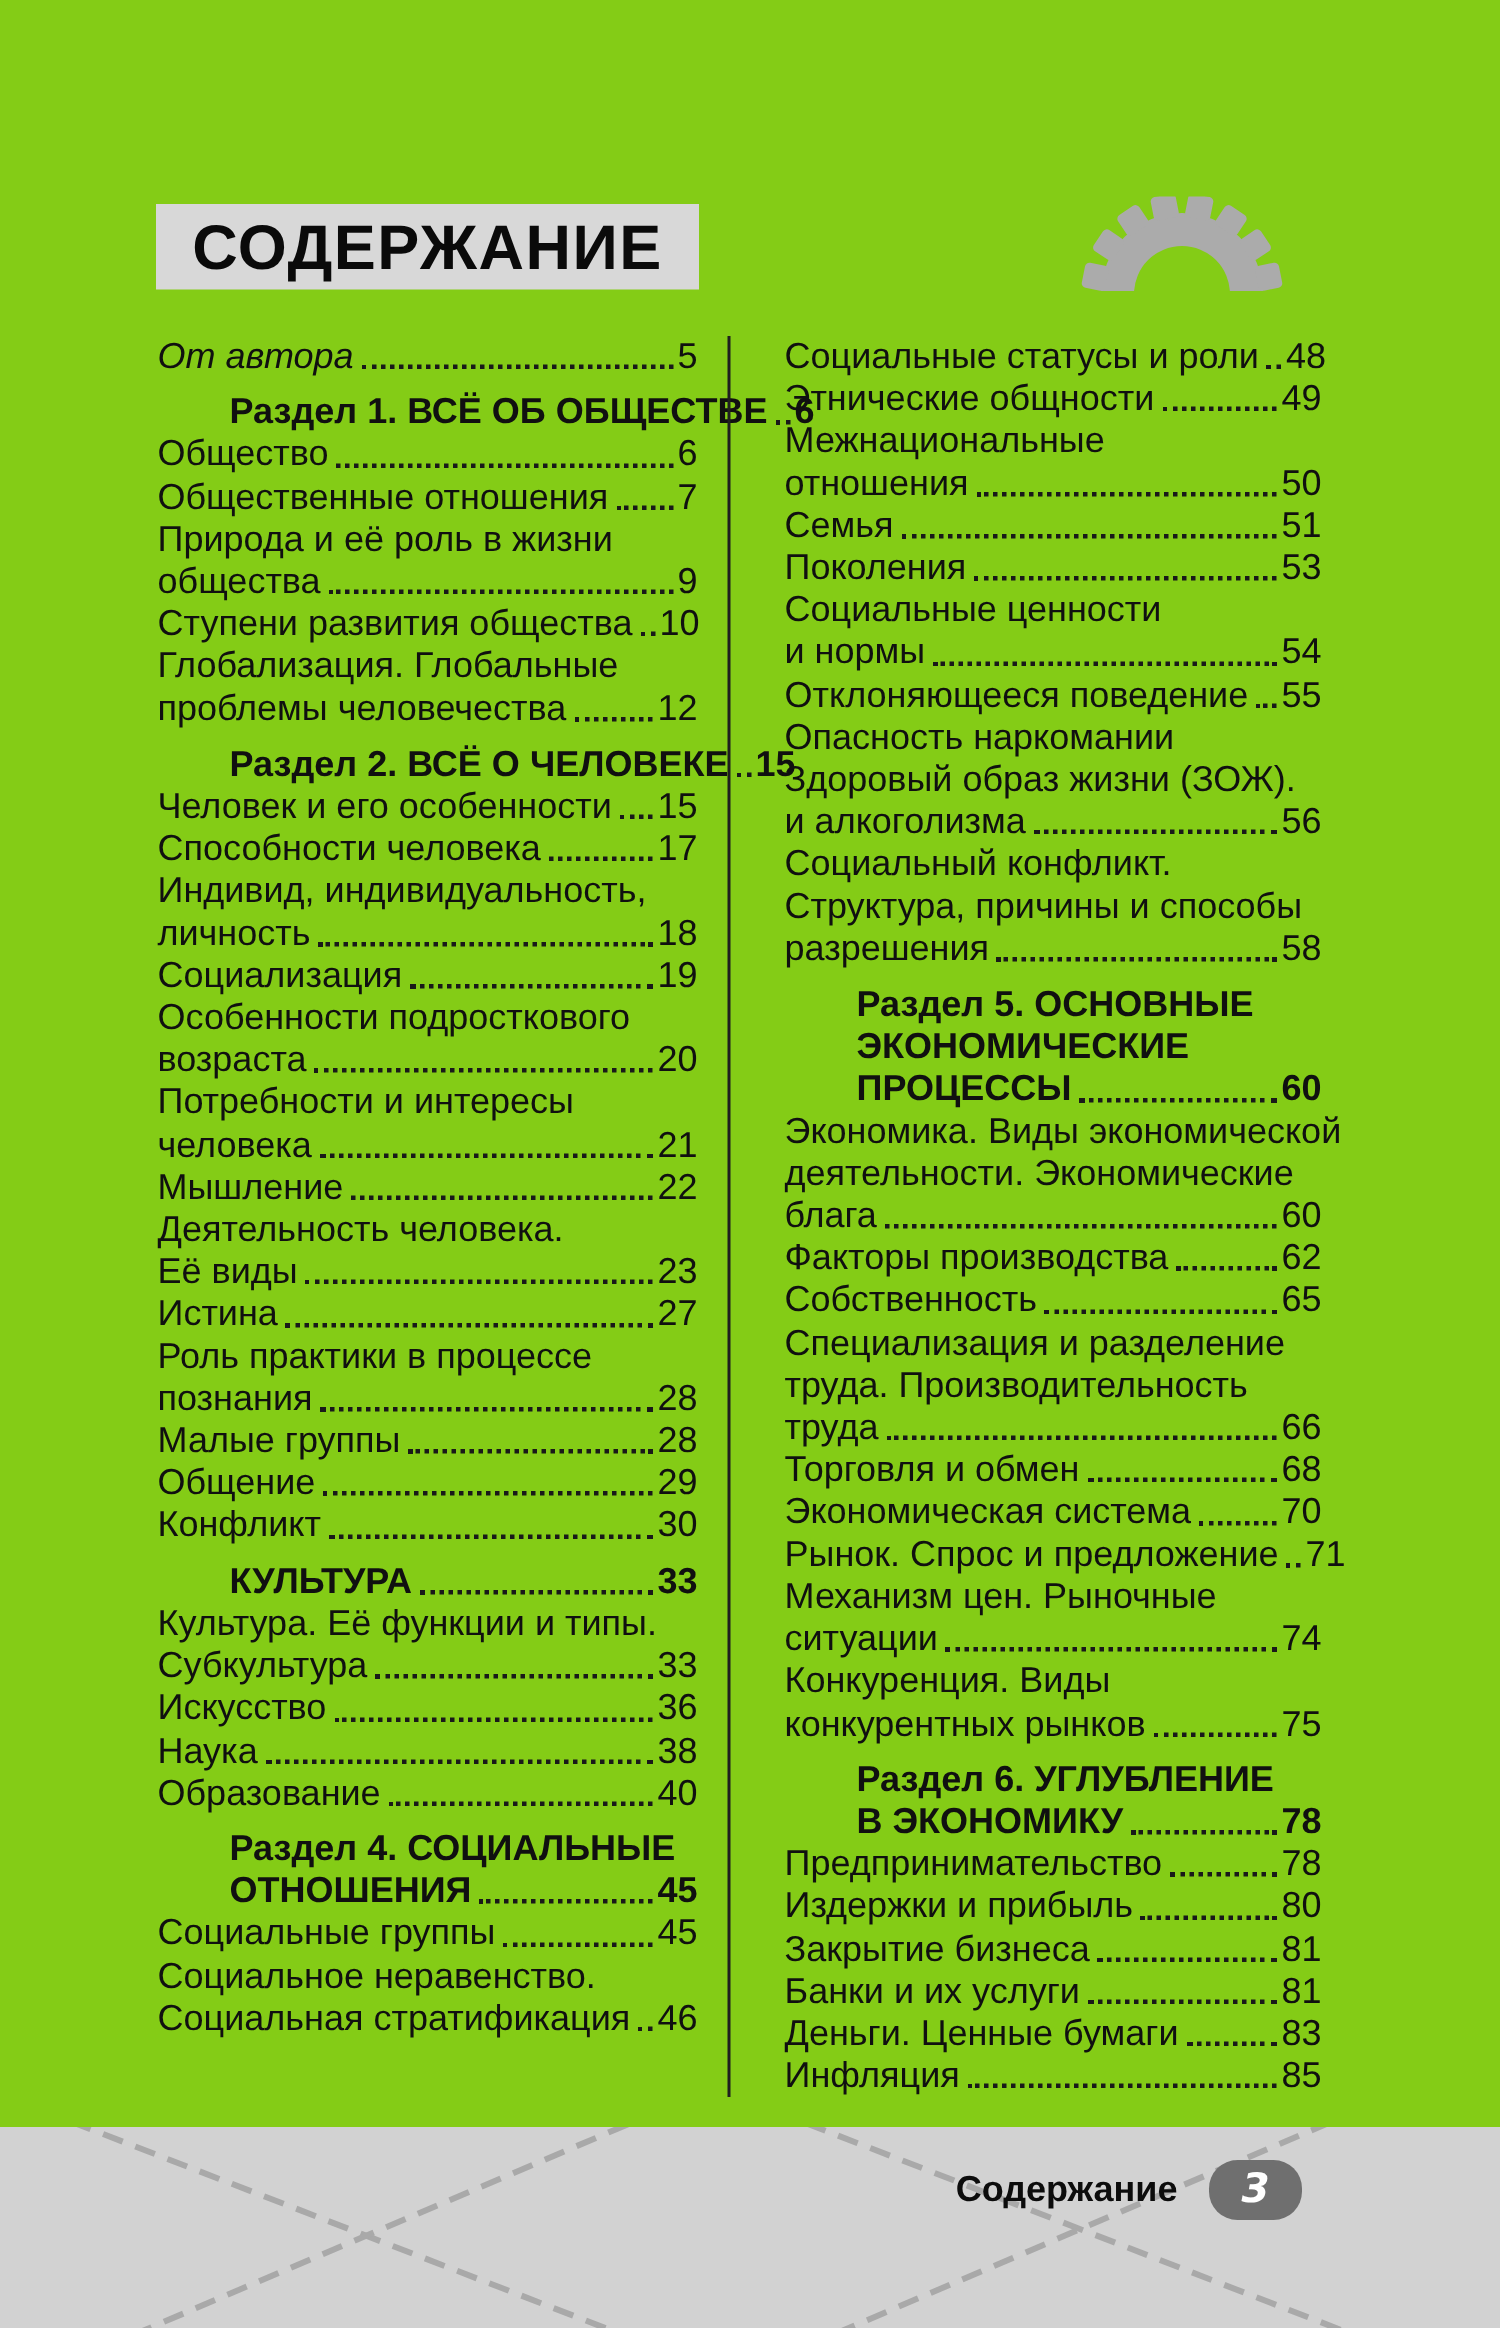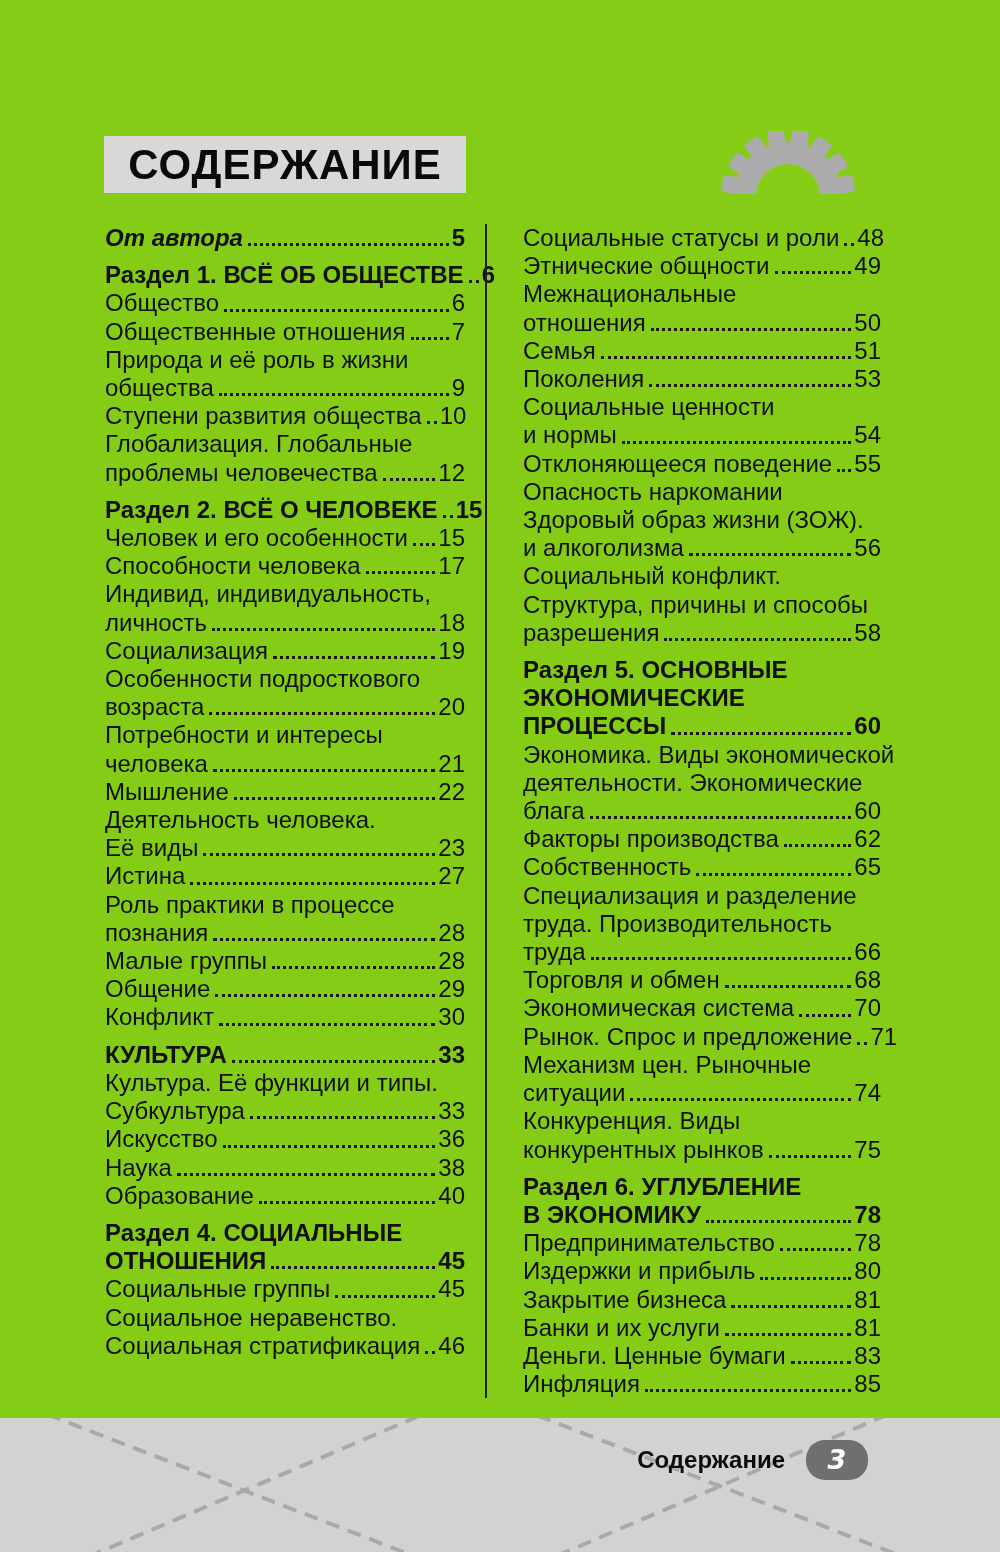--- a/index.html
+++ b/index.html
@@ -16,22 +16,22 @@
   }
   .title-box span { font-weight:bold; font-size:42px; letter-spacing:1px; color:#0a0a0a; }
   .gear { position:absolute; top:131px; right:134px; }
 
   
   .toc { position:absolute; left:105px; top:224px; display:flex; align-items:stretch; }
   .col-left  { width:360px; padding-right:20px; }
   .col-right { width:358px; padding-left:36px; border-left:2px solid #1f1f1f; }
 
   .entry { font-size:24px; line-height:28.2px; }
-  .entry.section { font-weight:bold; margin-top:9px; }
-  .entry.intro { font-style:italic; margin-bottom:4px;font-weight:bold; }
+  .entry.section { font-weight:bold; margin-top:9px;margin-left:48px; }
+  .entry.intro { font-style:italic; margin-bottom:4px; }
   .entry.intro .pg, .entry.intro .dots { font-style:normal; }
   .wrap-line { white-space:nowrap; }
   .leader { display:flex; align-items:flex-end; }
   .txt { white-space:nowrap; }
   .dots { flex:1 1 auto; min-width:10px; border-bottom:3px dotted #191919; margin:0 3px 6px 5px; }
   .pg { white-space:nowrap; }
 
   
   .footer-band { position:absolute; left:0; bottom:0; width:1000px; height:134px; background:#d2d2d2; }
   .band-svg { position:absolute; left:0; top:0; }

